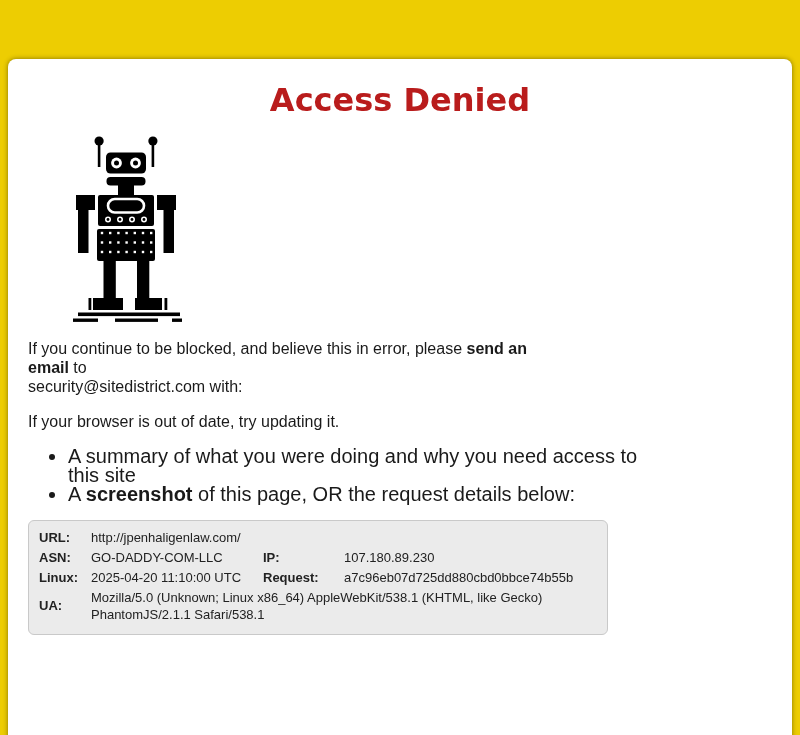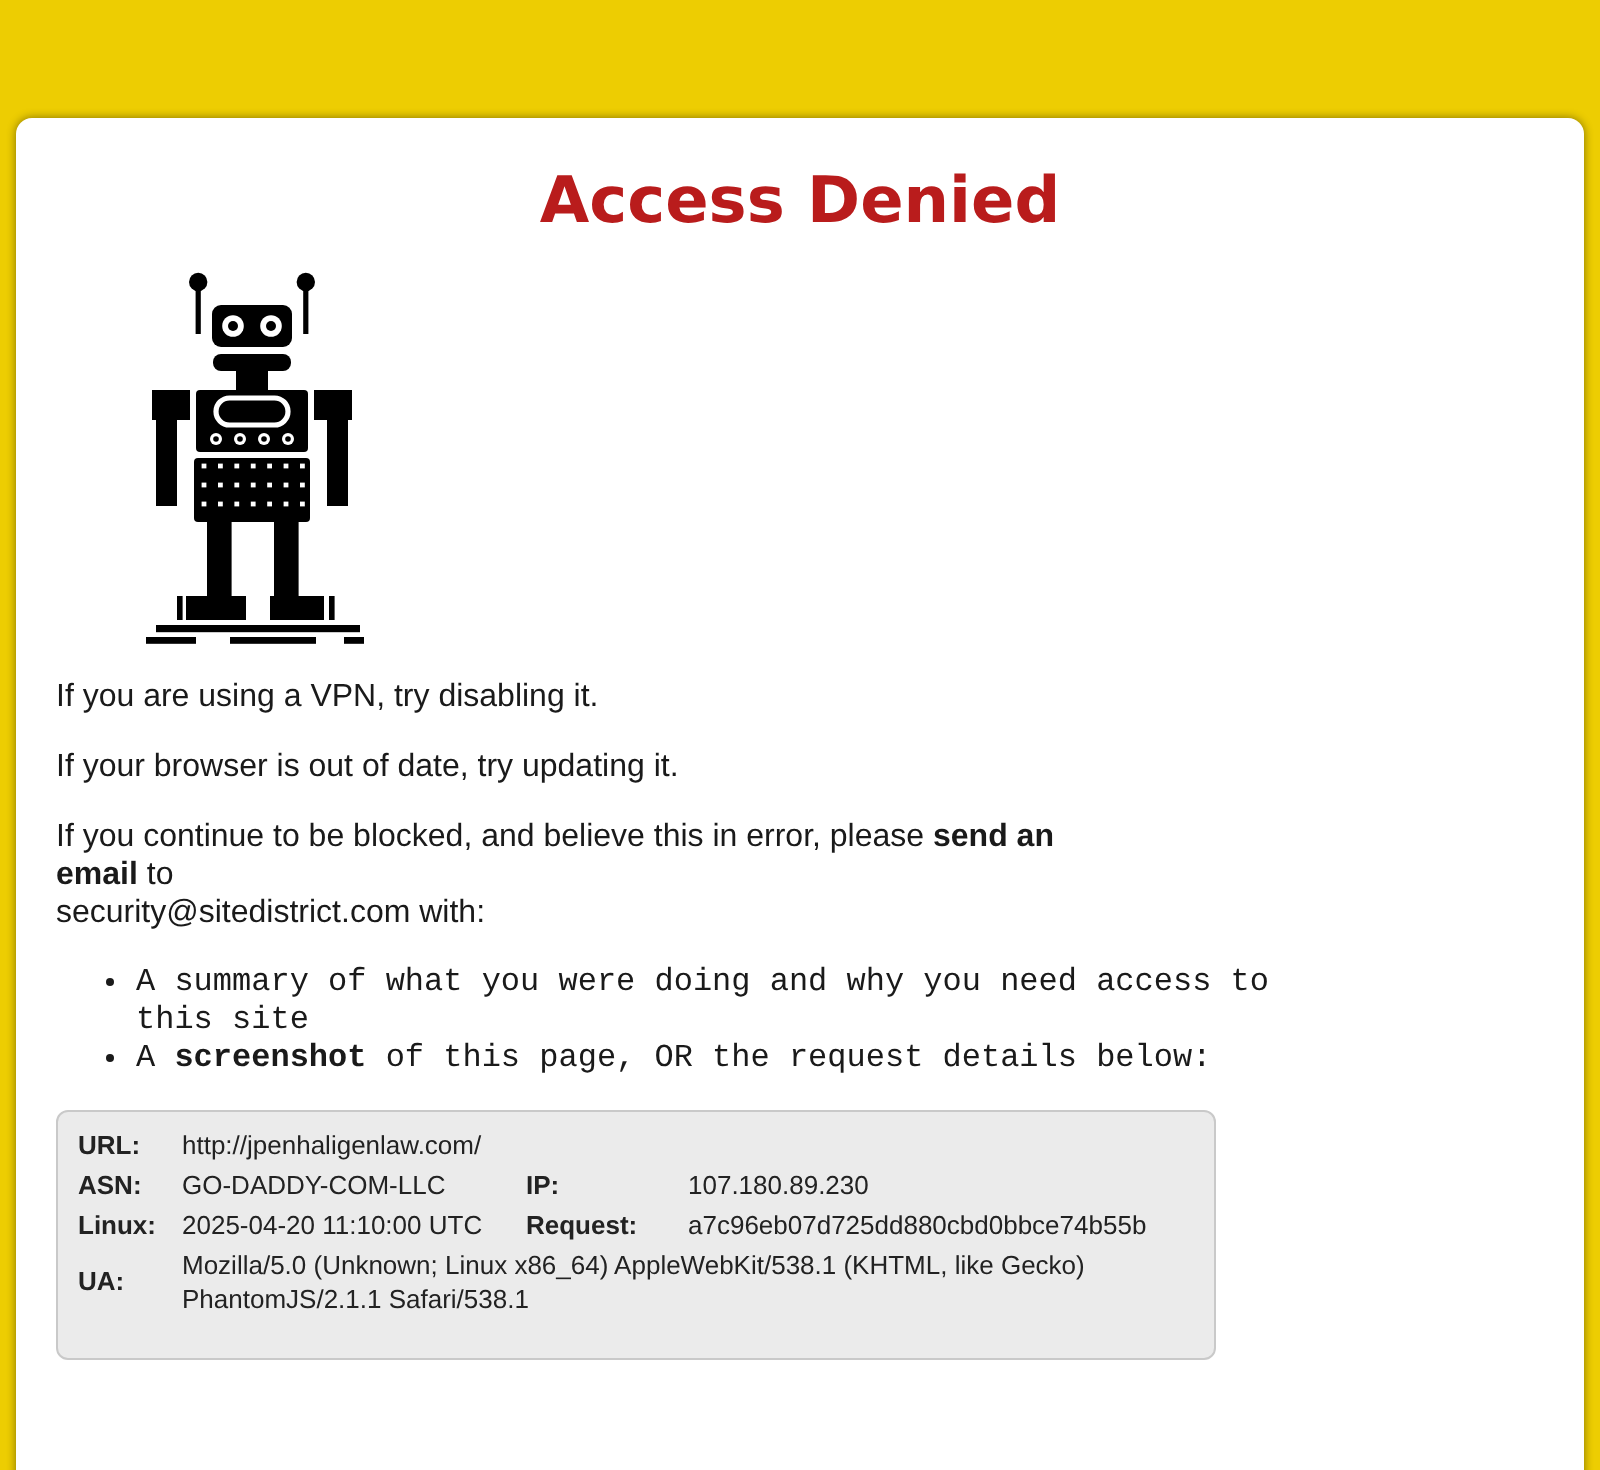--- a/index.html
+++ b/index.html
@@ -38,33 +38,32 @@
     margin: 16px 0;
     max-width: 600px;
     white-space: pre-line;
   }
   ul.reasons {
     margin: 16px 0;
     padding-left: 40px;
     max-width: 600px;
   }
   ul.reasons li {
-    font-size: 16px;
+    font-size: 20px;
     line-height: 19px;
     white-space: pre-line;
-    font-family: Liberation Mono, monospace;
   }
   .details-box {
     margin-top: 16px;
     width: 580px;
     box-sizing: border-box;
     background: #ebebeb;
     border: 1px solid #c9c9c9;
     border-radius: 6px;
-    padding: 7px 10px 19px;
+    padding: 7px 10px 9px;
   }
   table.details {
     border-collapse: collapse;
     width: 100%;
     table-layout: fixed;
   }
   table.details th, table.details td {
     font-size: 13px;
     line-height: 16.5px;
     padding: 1.8px 0;
@@ -157,27 +156,26 @@
       <rect x="94.5" y="165" width="2.8" height="12"></rect>
 
       <rect x="8" y="179.5" width="102" height="3.6"></rect>
       <rect x="3" y="185.5" width="25" height="3.4"></rect>
       <rect x="45" y="185.5" width="43" height="3.4"></rect>
       <rect x="102" y="185.5" width="10" height="3.4"></rect>
     </g>
   </svg>
 
 
-  <p class="body-text">If you are using a VPN, try disabling it.</p>
-
-  <p class="body-text">If your browser is out of date, try updating it.</p>
 
   <p class="body-text"><span>If you continue to be blocked, and believe this in error, please </span><strong>send an
 email</strong><span> to
 security@sitedistrict.com with:</span></p>
+
+  <p class="body-text">If your browser is out of date, try updating it.</p>
 
   <ul class="reasons">
     <li>A summary of what you were doing and why you need access to
 this site</li>
     <li><span>A </span><strong>screenshot</strong><span> of this page, OR the request details below:</span></li>
   </ul>
 
   <div class="details-box">
     <table class="details">
       <colgroup>

